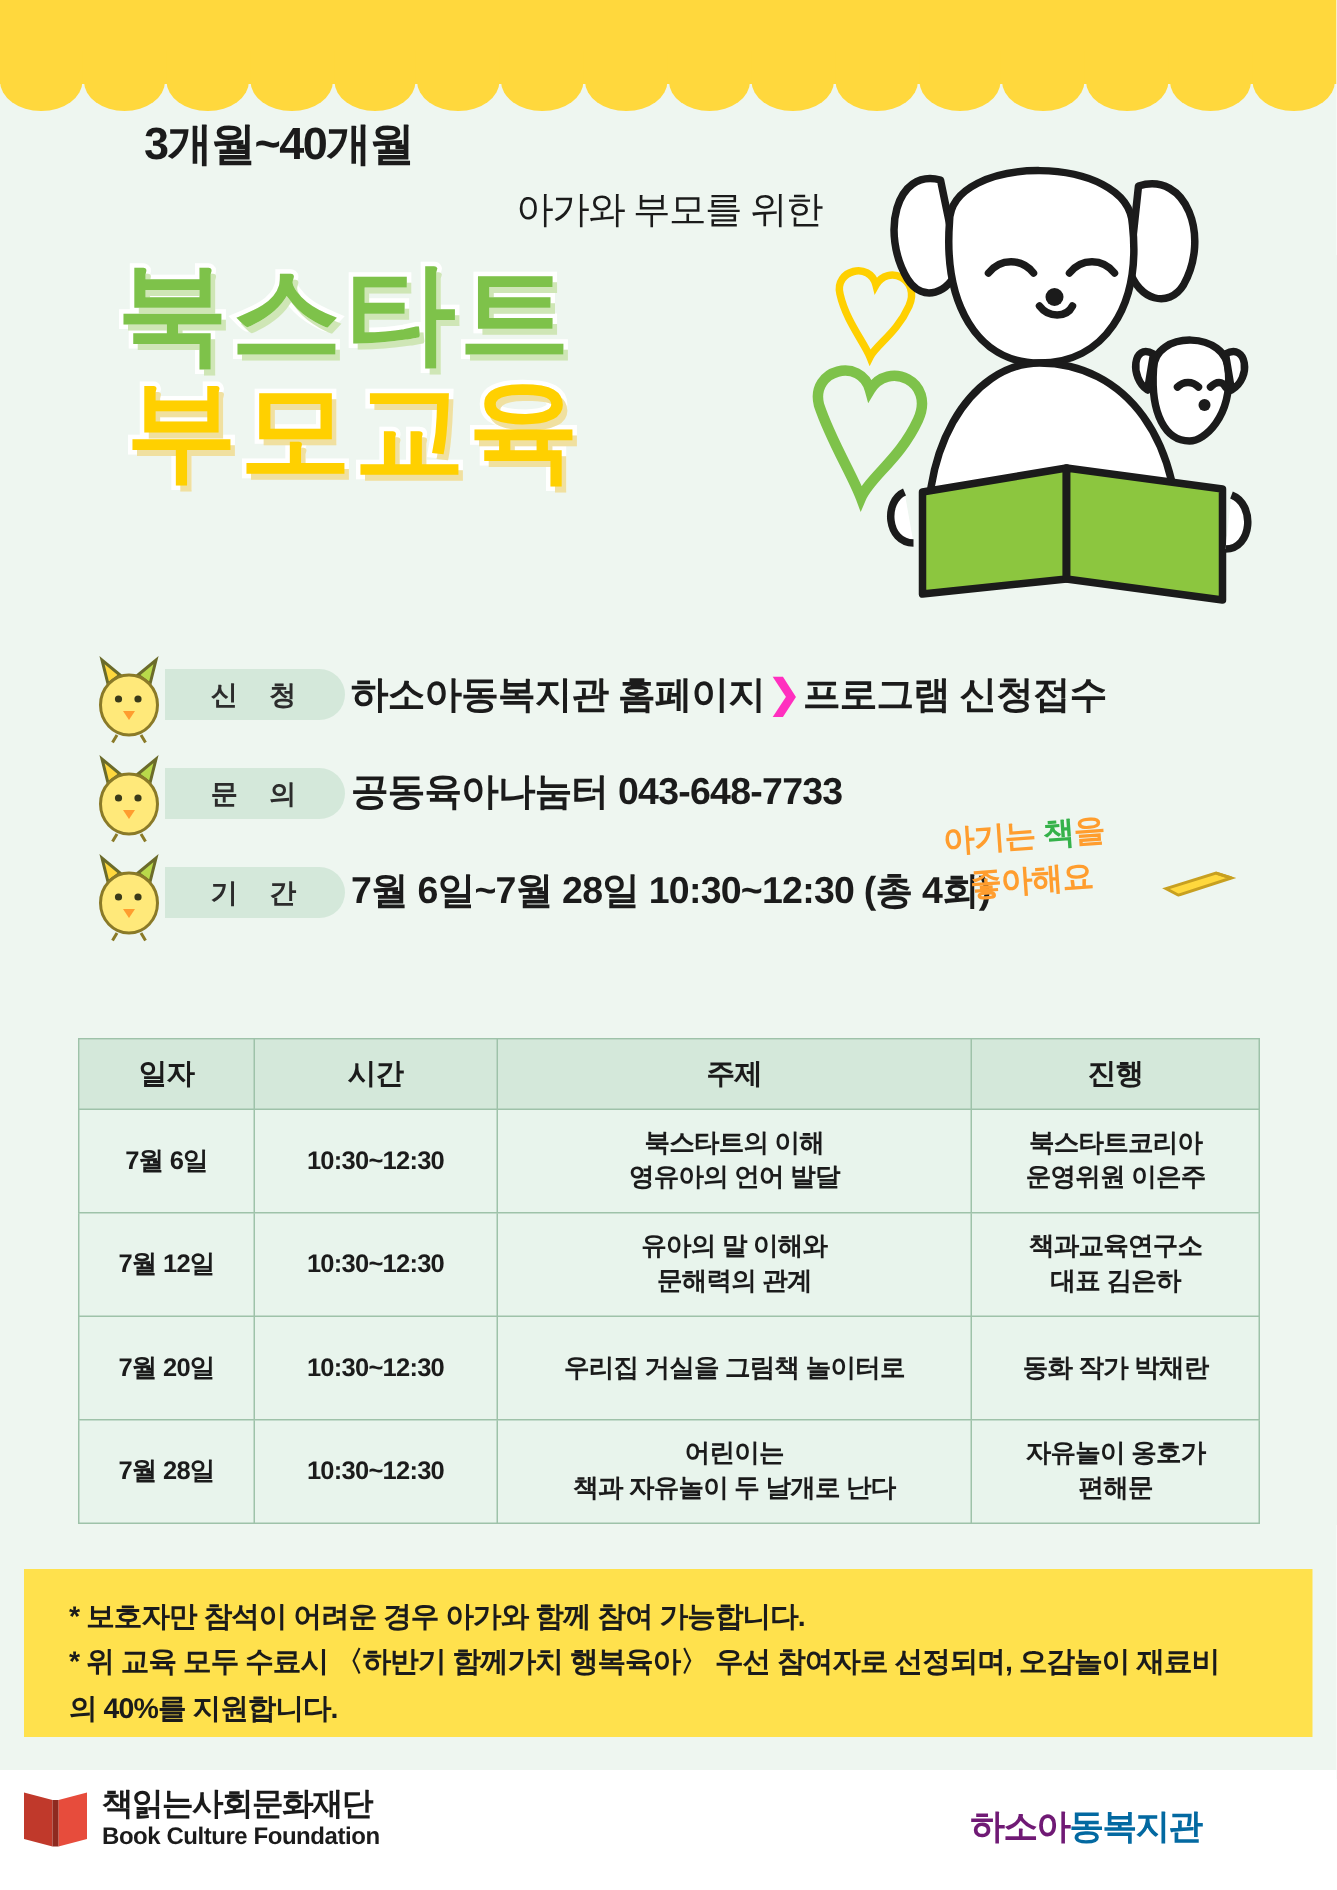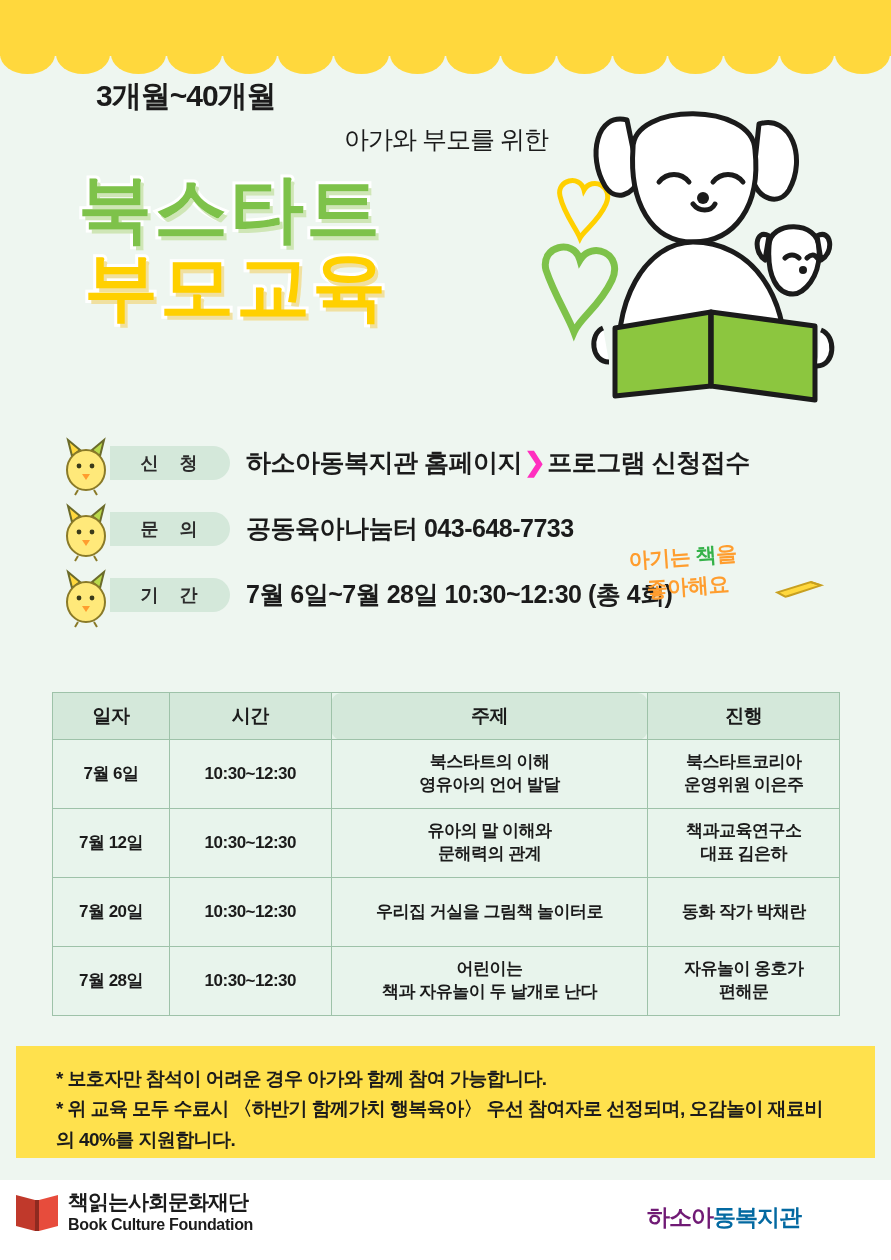--- a/index.html
+++ b/index.html
@@ -134,21 +134,21 @@
     font-size: 18px;
     font-weight: bold;
     letter-spacing: 8px;
     text-align: center;
     line-height: 34px;
     padding-left: 6px;
     box-sizing: border-box;
   }
   .info-text {
     position: absolute;
-    left: 194px;
+    left: 182px;
     top: 8px;
     font-size: 25px;
     font-weight: bold;
     color: #1b1b1b;
     letter-spacing: -0.5px;
     white-space: nowrap;
     line-height: 44px;
   }
   .arrow-sep {
     color: #ff2fbf;
@@ -199,33 +199,33 @@
   table.schedule td {
     border: 1px solid #9ec2a9;
     height: 66px;
     text-align: center;
     font-weight: bold;
     letter-spacing: -0.5px;
     line-height: 1.35;
   }
   .col-date  { width: 116px; }
   .col-time  { width: 160px; }
-  .col-topic { width: 320px; border-radius: 11px; }
+  .col-topic { width: 320px; }
   .col-host  { width: 192px; }
 
   
   .notes {
     position: absolute;
     left: 16px;
     top: 1046px;
     width: 859px;
     height: 112px;
     background: #ffe14d;
     box-sizing: border-box;
-    padding: 18px 40px;
+    padding: 18px 30px;
   }
   .note-line {
     font-size: 19px;
     font-weight: bold;
     color: #1b1b1b;
     letter-spacing: -0.6px;
     line-height: 1.6;
   }
 
   

